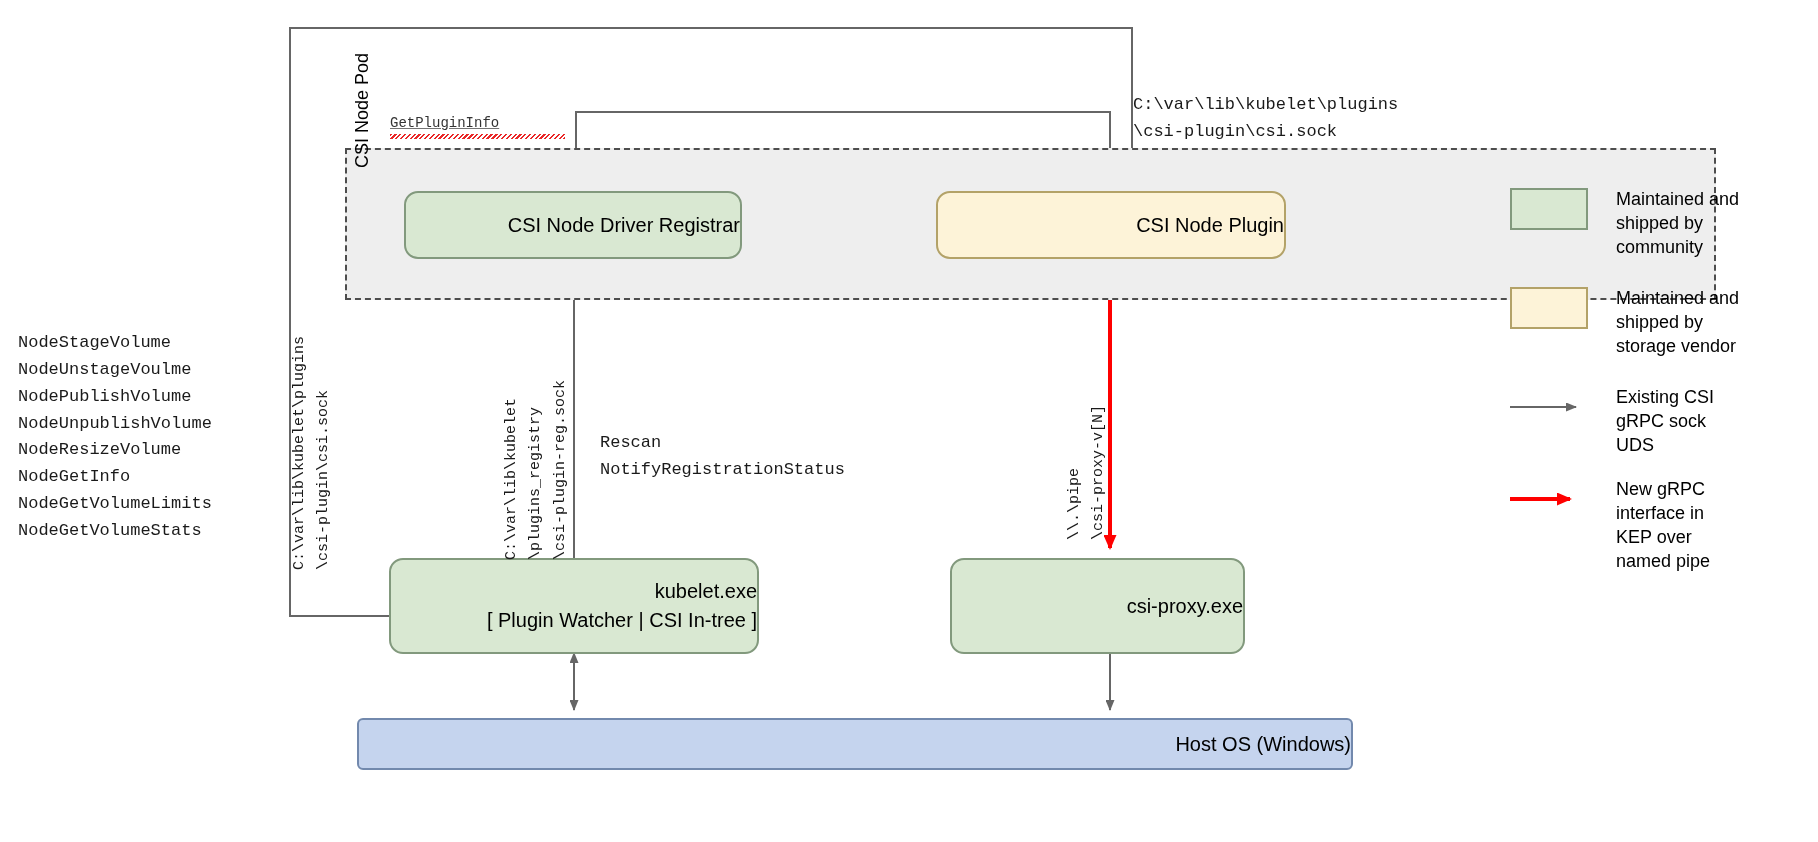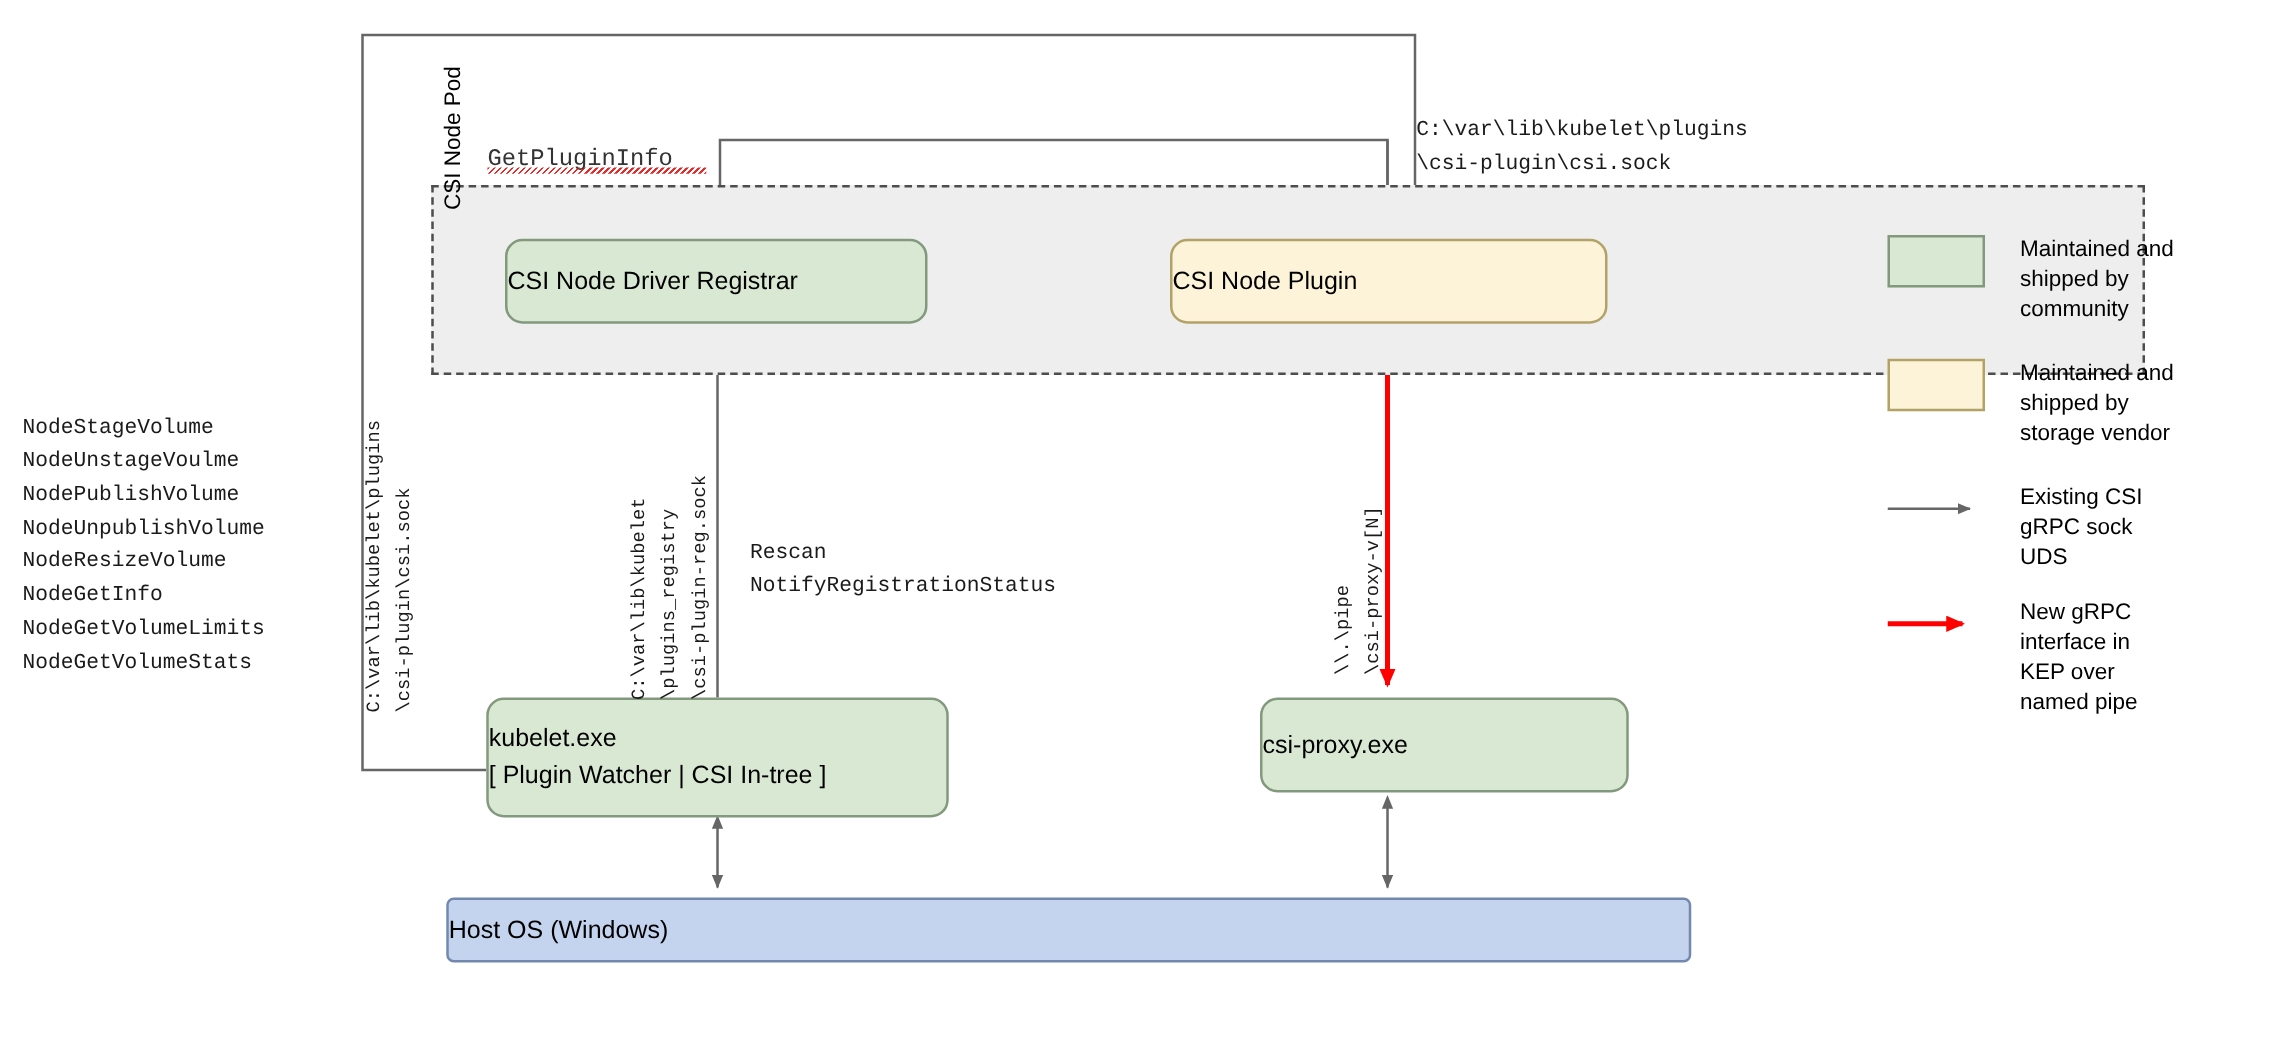--- a/index.html
+++ b/index.html
@@ -42,50 +42,51 @@
     text-align: left;
   }
   
   .node-box {
     position: absolute;
     border: 2px solid #666666;
     border-radius: 14px;
     box-sizing: border-box;
     display: flex;
     flex-direction: column;
-    align-items: flex-start;
+    align-items: flex-end;
     justify-content: center;
     font-size: 20px;
     color: #000;
     text-align: center;
     line-height: 1.45;
   }
   .green { background: #d9e8d2; border-color: #82997d; }
   .yellow { background: #fdf3d8; border-color: #b3a268; }
   .blue  { background: #c5d4ee; border-color: #7289ad; }
 
   #box-registrar { left: 404px; top: 191px; width: 338px; height: 68px; }
   #box-plugin    { left: 936px; top: 191px; width: 350px; height: 68px; }
   #box-kubelet   { left: 389px; top: 558px; width: 370px; height: 96px; }
-  #box-proxy     { left: 1008px; top: 558px; width: 295px; height: 76px; }
+  #box-proxy     { left: 950px; top: 558px; width: 295px; height: 96px; }
   #box-hostos    { left: 357px; top: 718px; width: 996px; height: 52px;
                    border-radius: 6px; }
 
   
   .txt {
     position: absolute;
     font-size: 17px;
     color: #1a1a1a;
     white-space: pre;
     line-height: 1.58;
   }
   #getplugininfo-label {
     left: 390px; top: 112px;
-    font-size: 19px;
+    font-size: 14px;
     color: #333;
+    text-decoration: underline;
     text-decoration-color: rgba(0,0,0,.55);
   }
   #getplugininfo-squiggle {
     position: absolute;
     left: 390px; top: 134px;
     width: 175px; height: 5px;
     background:
       repeating-linear-gradient(135deg,
         #e60000 0 1.6px, transparent 1.6px 3.4px);
     opacity: .85;

